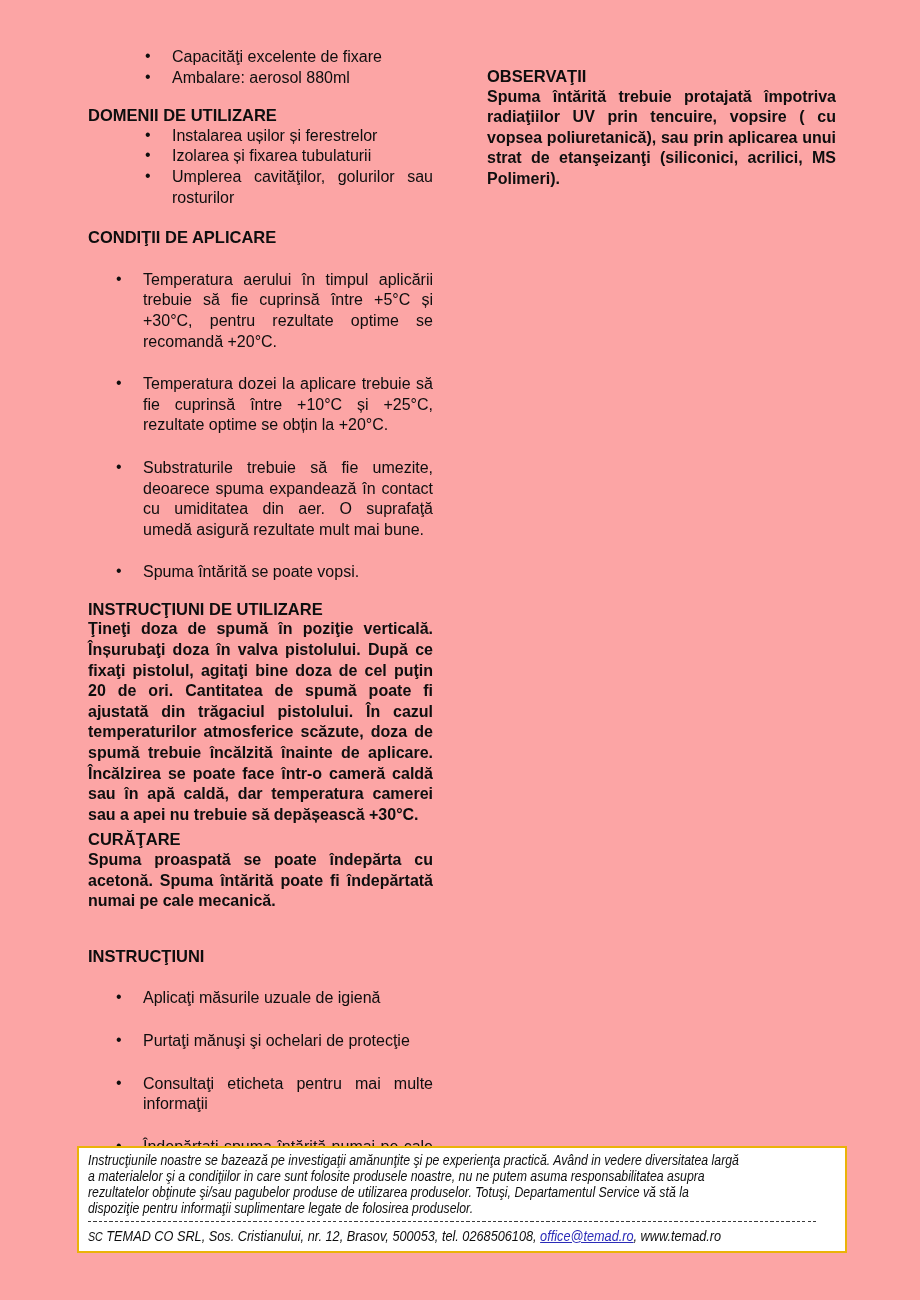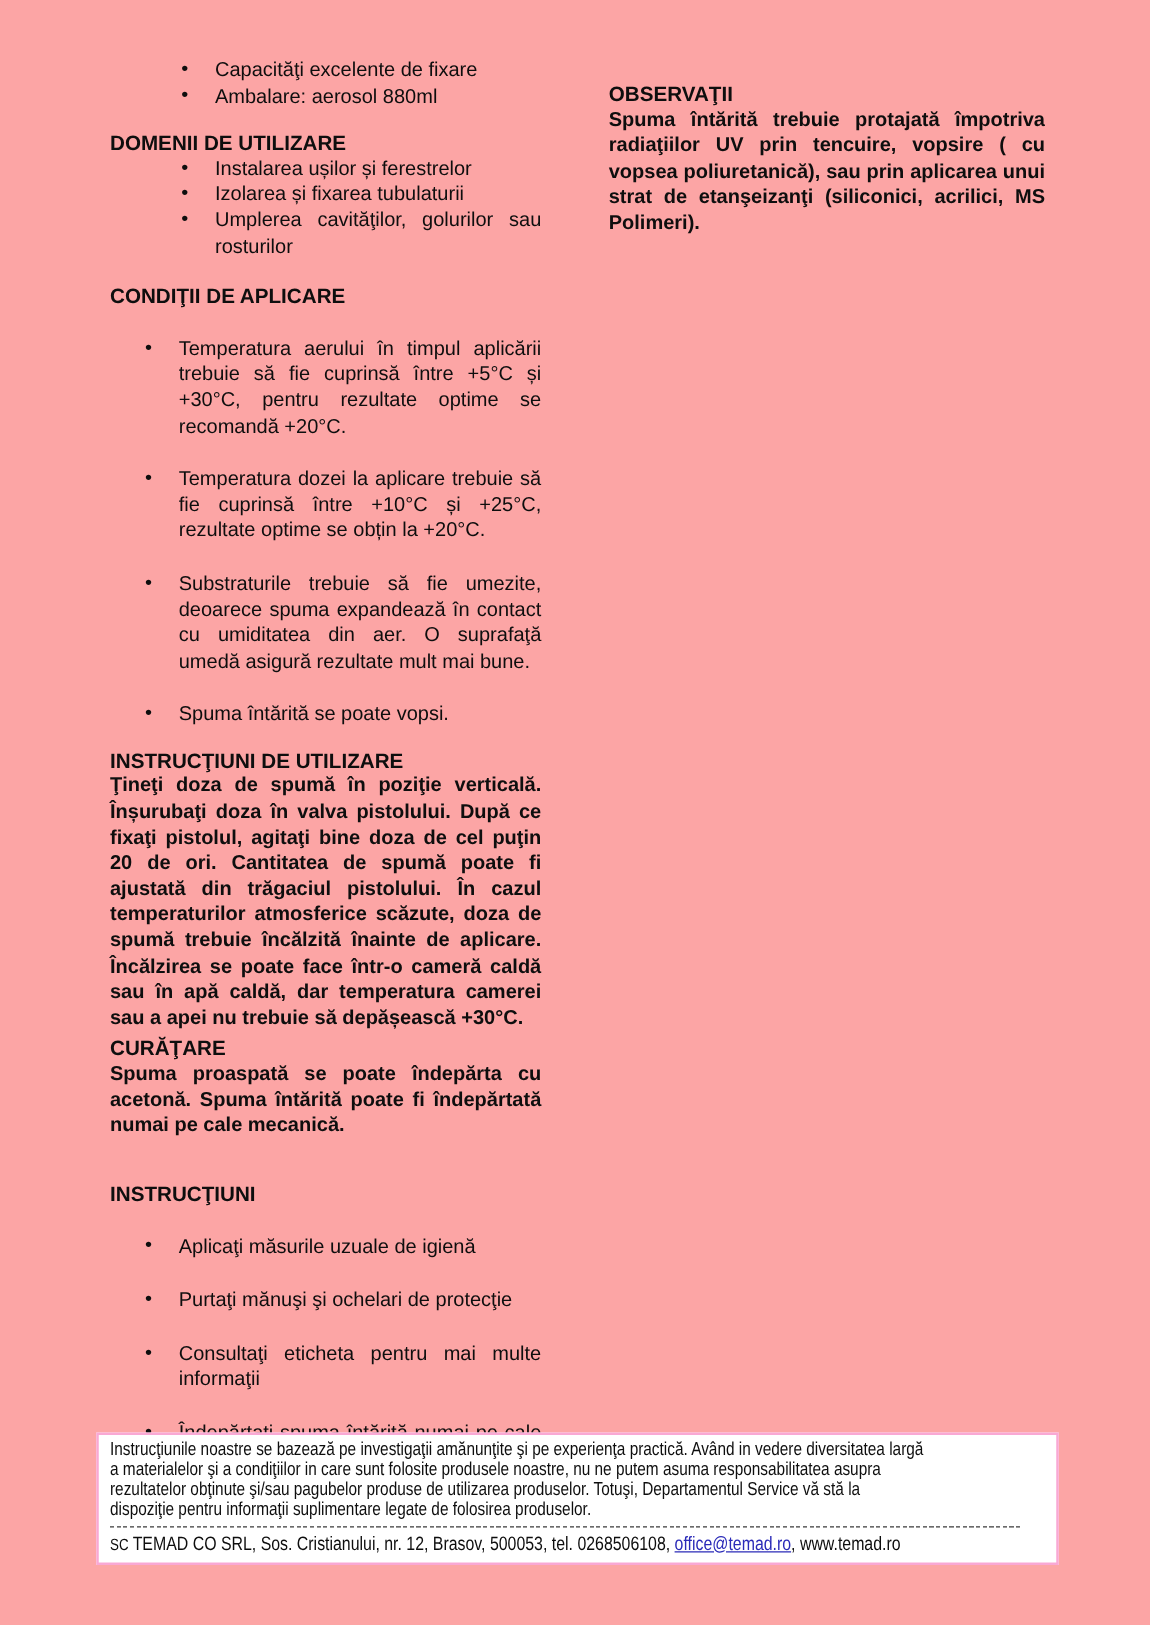--- a/index.html
+++ b/index.html
@@ -41,24 +41,25 @@
   .mt-conditii     { margin-top:19px; }
   .mt-instructiuni { margin-top:16px; }
   .mt-curatare     { margin-top:4px;  }
   .mt-recomandari  { margin-top:34px; }
   .mt-recolist     { margin-top:26px; }
 
   
   .footer-box {
     position:absolute; left:77px; top:1146px;
     width:757px;
-    border:2px solid #f9a8d4;
+    border:2px solid #eab308;
     padding:4px 0 5px 9px;
     overflow:hidden;
     background:#ffffff;
+    font-style:italic;
   }
   .narrow-wrap {            
     width:898px;
     transform:scaleX(0.82);
     transform-origin:0 0;
   }
   .disclaimer-line {
     font-size:15px; line-height:15.9px;
     text-align:left; white-space:nowrap;
   }

